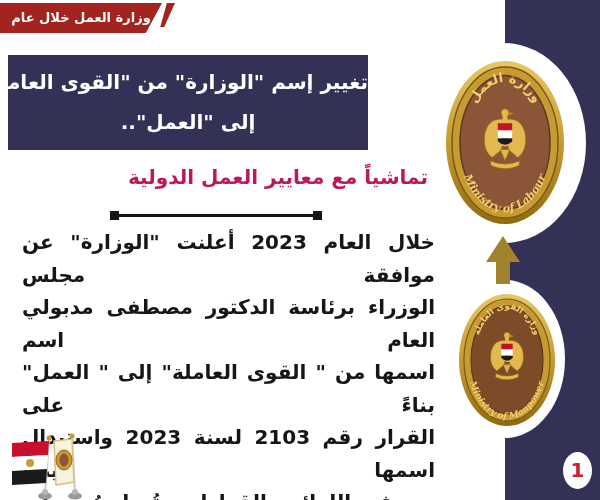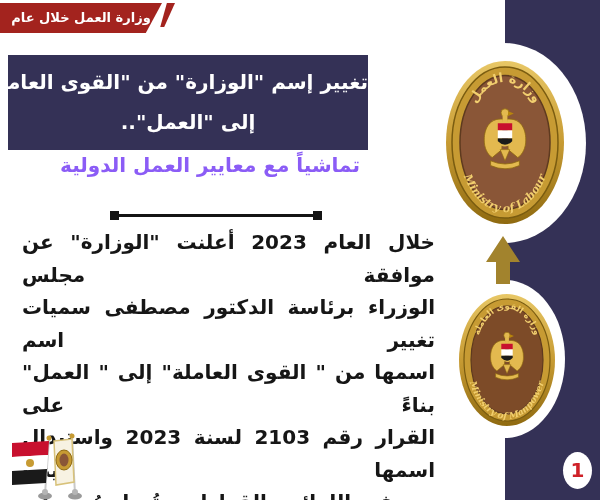--- a/index.html
+++ b/index.html
@@ -30,22 +30,22 @@
   }
   
   .heading{
     position:absolute;left:8px;top:55px;width:360px;height:95px;background:#343156;
     color:#ffffff;text-align:center;direction:rtl;font-weight:bold;font-size:20px;
     line-height:40px;padding-top:7px;box-sizing:border-box;
   }
   .heading div{white-space:nowrap;}
   
   .subtitle{
-    position:absolute;left:60px;top:153px;width:368px;text-align:left;direction:rtl;
-    color:#8b5cf6;font-weight:bold;font-size:20px;
+    position:absolute;left:60px;top:165px;width:368px;text-align:right;direction:rtl;
+    color:#be185d;font-weight:bold;font-size:20px;
   }
   .divider{position:absolute;left:112px;top:214px;width:208px;height:3px;background:#141414;}
   .divider::before,.divider::after{
     content:"";position:absolute;top:-3px;width:9px;height:9px;background:#141414;
   }
   .divider::before{left:-2px;}
   .divider::after{right:-2px;}
   
   .body-text{
     position:absolute;left:22px;top:226px;width:413px;direction:rtl;color:#161616;
@@ -142,21 +142,21 @@
   <div class="heading">
     <div>تغيير إسم "الوزارة" من "القوى العاملة "</div>
     <div>إلى "العمل"..</div>
   </div>
 
   <div class="subtitle">تماشياً مع معايير العمل الدولية</div>
   <div class="divider"></div>
 
   <div class="body-text">
     <div class="body-line">خلال العام 2023 أعلنت "الوزارة" عن موافقة مجلس</div>
-    <div class="body-line">الوزراء برئاسة الدكتور مصطفى سميات تغيير اسم</div>
+    <div class="body-line">الوزراء برئاسة الدكتور مصطفى مدبولي العام اسم</div>
     <div class="body-line">اسمها من " القوى العاملة" إلى " العمل" بناءً على</div>
     <div class="body-line">القرار رقم 2103 لسنة 2023 واستبدال اسمها أينما</div>
     <div class="body-line">ورد في اللوائح والقرارات وتُعدل مُسميات المديريات</div>
 
   </div>
 
   <svg class="flags" viewBox="0 0 115 68">
     <g>
       <line x1="70" y1="5" x2="73" y2="62" stroke="#c9c9c9" stroke-width="2"></line>
       <circle cx="70" cy="4" r="2.5" fill="#c79b33"></circle>

